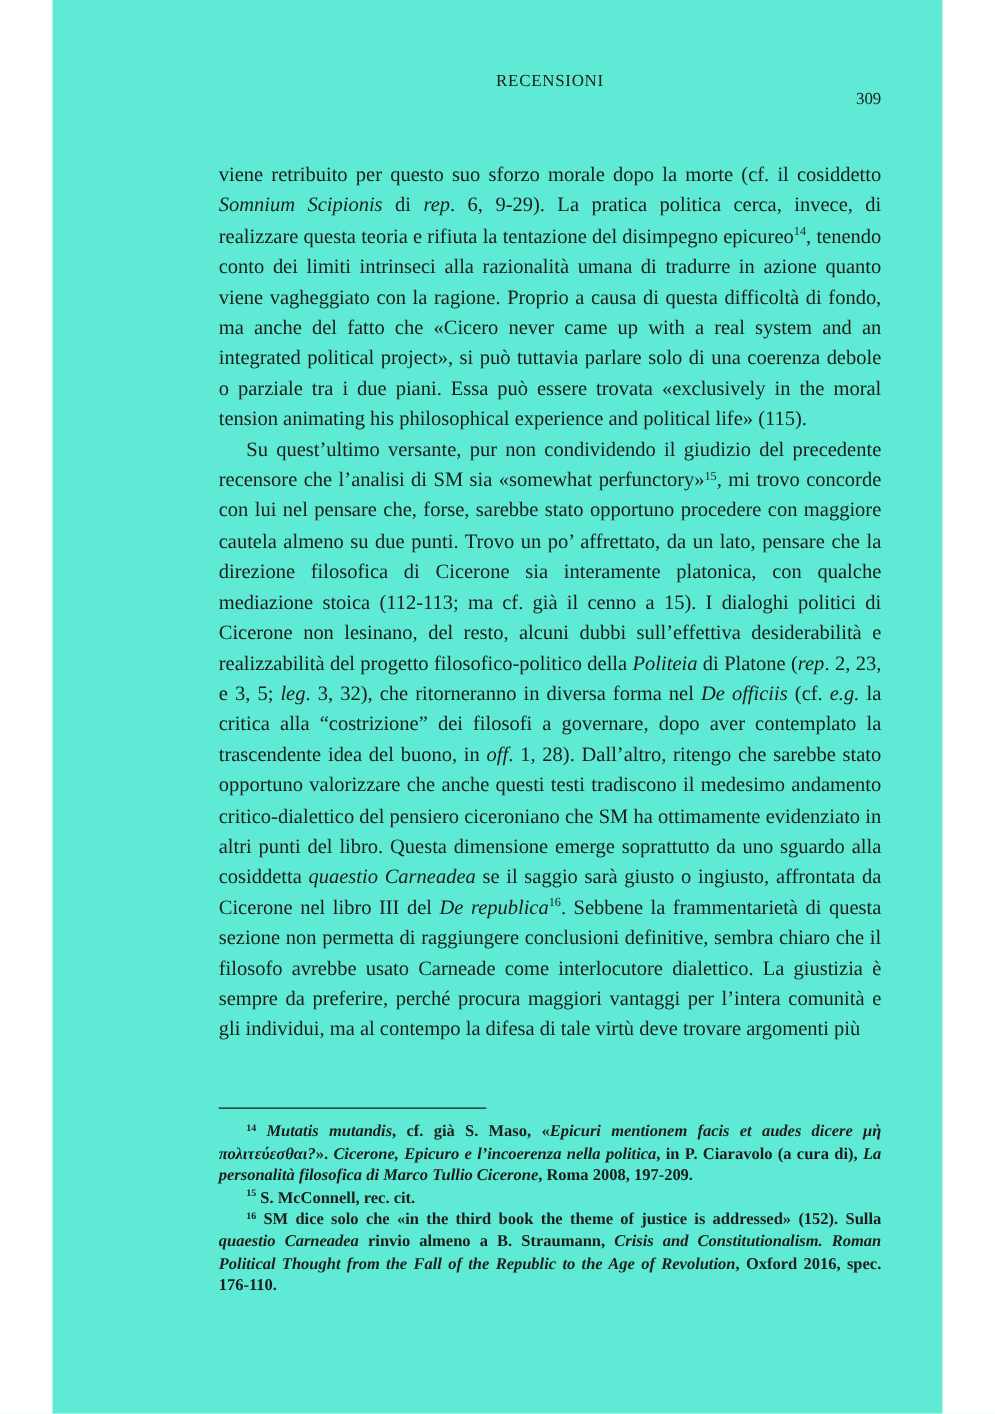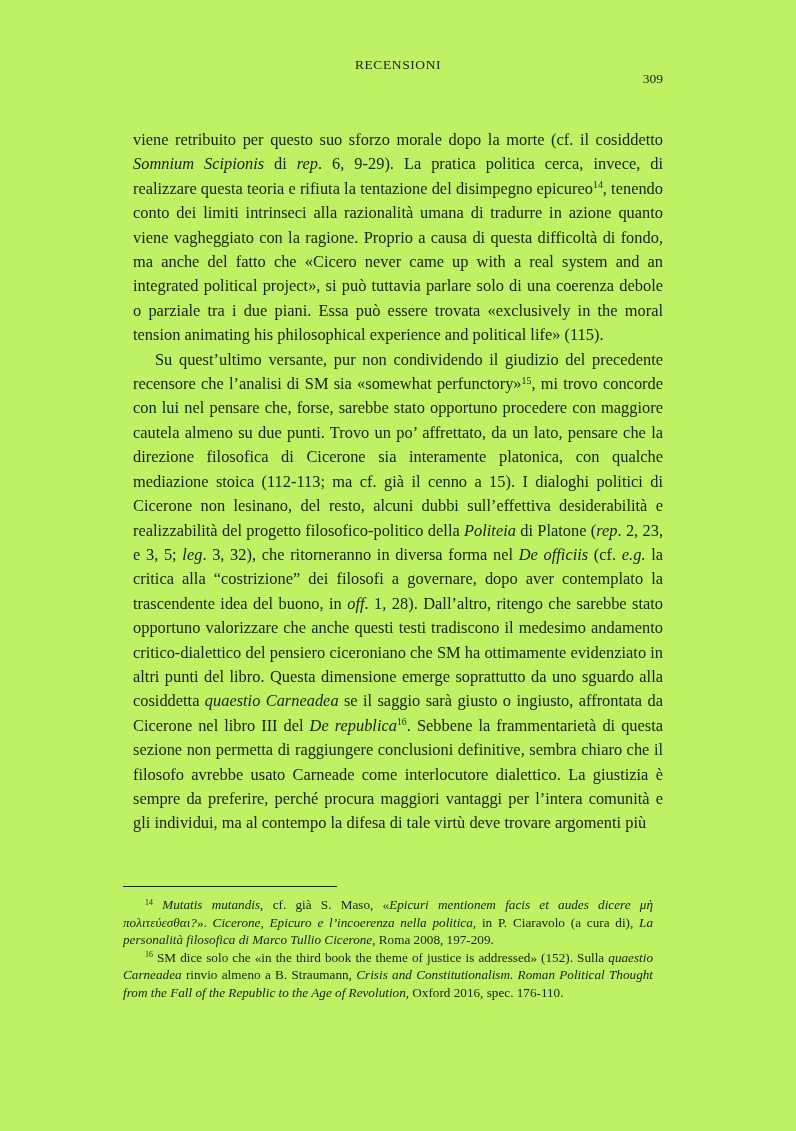--- a/index.html
+++ b/index.html
@@ -5,24 +5,24 @@
 <style>
   * { margin: 0; padding: 0; box-sizing: border-box; }
   html, body { background: #ffffff; }
   body {
     font-family: "Liberation Serif", "DejaVu Serif", serif;
     color: #1d1d1b;
     -webkit-font-smoothing: antialiased;
   }
   .page {
     position: relative;
-    width: 796px;
+    width: 712px;
     height: 1131px;
     margin: 0 auto;
-    background: #bef264;
+    background: #5eead4;
     overflow: hidden;
   }
   
   .running-head {
     position: absolute;
     top: 57px;
     left: 133px;
     width: 530px;
     height: 18px;
     font-size: 13.5px;
@@ -58,26 +58,27 @@
     line-height: 0;
     vertical-align: baseline;
     position: relative;
     top: -0.55em;
     margin-top: 12px;
   }
   
   .footnotes {
     position: absolute;
     top: 886px;
-    left: 123px;
+    left: 133px;
     width: 530px;
     font-size: 13.2px;
     line-height: 17.6px;
     text-align: justify;
     hyphens: auto;
+    font-weight: bold;
   }
   .fn-rule {
     width: 214px;
     height: 0;
     border-top: 1.2px solid #1d1d1b;
     margin-bottom: 9px;
   }
   .fn { text-indent: 22px; }
 </style>
 </head>
@@ -91,16 +92,17 @@
   </header>
 
   <main class="text-block">
     <p class="para"><span>viene retribuito per questo suo sforzo morale dopo la morte (cf. il cosiddetto </span><span class="it">Somnium Scipionis</span><span> di </span><span class="it">rep</span><span>. 6, 9-29). La pratica politica cerca, invece, di realizzare questa teoria e rifiuta la tentazione del disimpegno epicureo</span><sup>14</sup><span>, tenendo conto dei limiti intrinseci alla razionalità umana di tradurre in azione quanto viene vagheggiato con la ragione. Proprio a causa di questa difficoltà di fondo, ma anche del fatto che «Cicero never came up with a real system and an integrated political project», si può tuttavia parlare solo di una coerenza debole o parziale tra i due piani. Essa può essere trovata «exclusively in the moral tension animating his philosophical experience and political life» (115).</span></p>
     <p class="para indent"><span>Su quest’ultimo versante, pur non condividendo il giudizio del precedente recensore che l’analisi di SM sia «somewhat perfunctory»</span><sup>15</sup><span>, mi trovo concorde con lui nel pensare che, forse, sarebbe stato opportuno procedere con maggiore cautela almeno su due punti. Trovo un po’ affrettato, da un lato, pensare che la direzione filosofica di Cicerone sia interamente platonica, con qualche mediazione stoica (112-113; ma cf. già il cenno a 15). I dialoghi politici di Cicerone non lesinano, del resto, alcuni dubbi sull’effettiva desiderabilità e realizzabilità del progetto filosofico-politico della </span><span class="it">Politeia</span><span> di Platone (</span><span class="it">rep</span><span>. 2, 23, e 3, 5; </span><span class="it">leg</span><span>. 3, 32), che ritorneranno in diversa forma nel </span><span class="it">De officiis</span><span> (cf. </span><span class="it">e.g.</span><span> la critica alla “costrizione” dei filosofi a governare, dopo aver contemplato la trascendente idea del buono, in </span><span class="it">off</span><span>. 1, 28). Dall’altro, ritengo che sarebbe stato opportuno valorizzare che anche questi testi tradiscono il medesimo andamento critico-dialettico del pensiero ciceroniano che SM ha ottimamente evidenziato in altri punti del libro. Questa dimensione emerge soprattutto da uno sguardo alla cosiddetta </span><span class="it">quaestio Carneadea</span><span> se il saggio sarà giusto o ingiusto, affrontata da Cicerone nel libro III del </span><span class="it">De republica</span><sup>16</sup><span>. Sebbene la frammentarietà di questa sezione non permetta di raggiungere conclusioni definitive, sembra chiaro che il filosofo avrebbe usato Carneade come interlocutore dialettico. La giustizia è sempre da preferire, perché procura maggiori vantaggi per l’intera comunità e gli individui, ma al contempo la difesa di tale virtù deve trovare argomenti più</span></p>
   </main>
 
   <footer class="footnotes">
     <div class="fn-rule"></div>
     <p class="fn"><sup>14</sup><span> </span><span class="it">Mutatis mutandis</span><span>, cf. già S. Maso, «</span><span class="it">Epicuri mentionem facis et audes dicere μὴ πολιτεύεσθαι?</span><span>». </span><span class="it">Cicerone, Epicuro e l’incoerenza nella politica</span><span>, in P. Ciaravolo (a cura di), </span><span class="it">La personalità filosofica di Marco Tullio Cicerone</span><span>, Roma 2008, 197-209.</span></p>
+    <p class="fn"><sup>15</sup><span> S. McConnell, rec. cit.</span></p>
     <p class="fn"><sup>16</sup><span> SM dice solo che «in the third book the theme of justice is addressed» (152). Sulla </span><span class="it">quaestio Carneadea</span><span> rinvio almeno a B. Straumann, </span><span class="it">Crisis and Constitutionalism. Roman Political Thought from the Fall of the Republic to the Age of Revolution</span><span>, Oxford 2016, spec. 176-110.</span></p>
   </footer>
 
 </div>
 
 </body></html>

